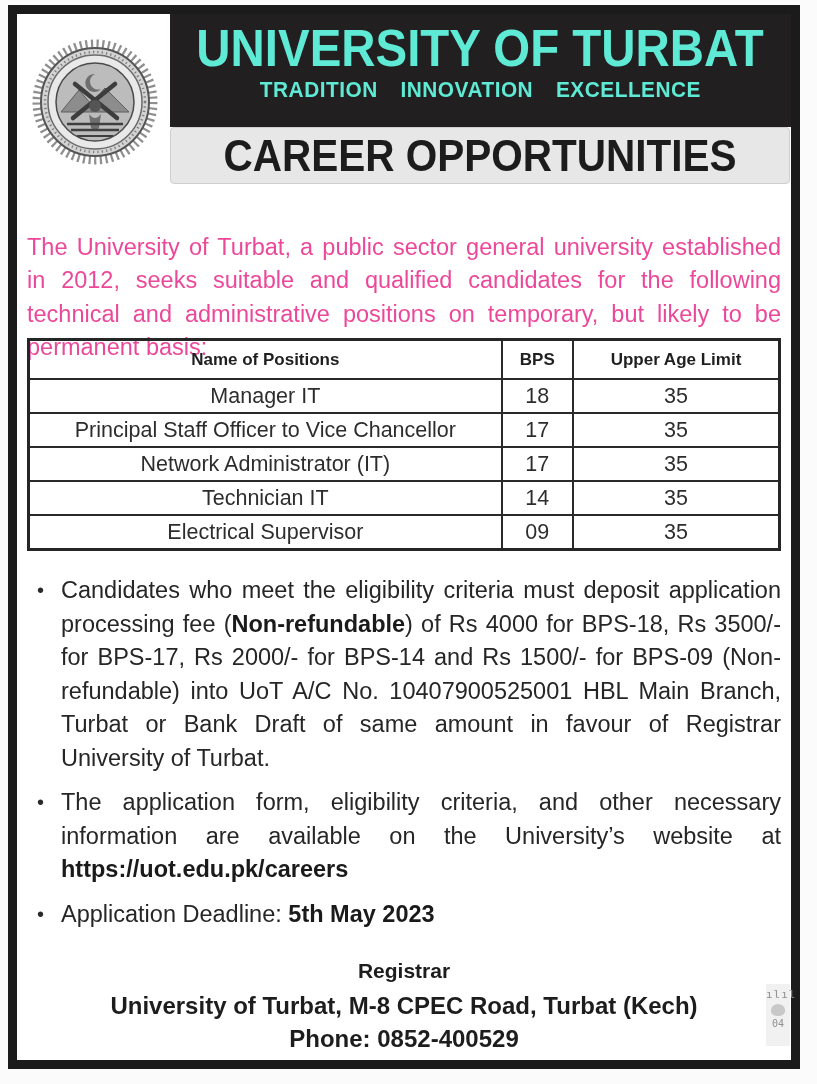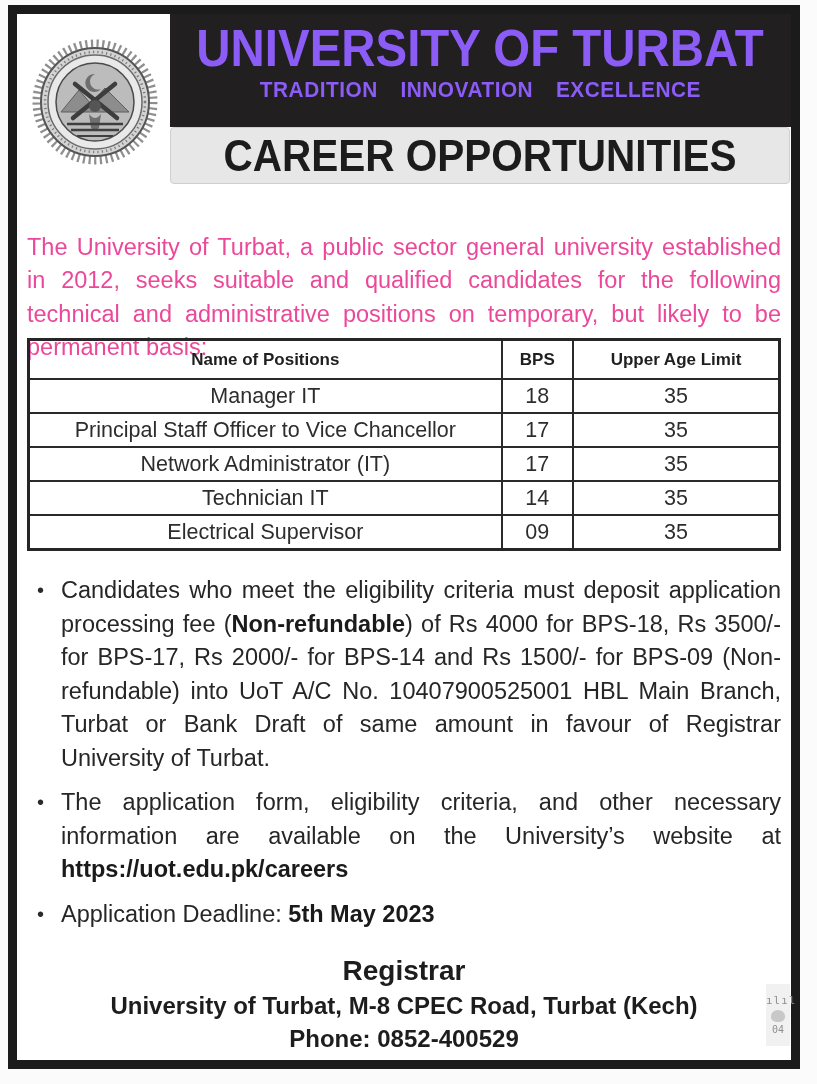--- a/index.html
+++ b/index.html
@@ -11,21 +11,21 @@
   .page{position:relative;width:817px;height:1084px;background:#fbfbfb;overflow:hidden;}
   .frame{
     position:absolute;left:8px;top:5px;width:792px;height:1064px;
     border:9px solid #1b1b1b;background:#ffffff;box-sizing:border-box;
   }
   
   .logo-box{position:absolute;left:0;top:0;width:153px;height:180px;background:#fff;}
   .seal{position:absolute;left:14px;top:22px;}
   .header-bar{
     position:absolute;left:153px;top:0;right:0;height:113px;
-    background:#221f20;color:#8b5cf6;text-align:center;overflow:hidden;
+    background:#221f20;color:#5eead4;text-align:center;overflow:hidden;
   }
   .univ-title{
     display:inline-block;margin-top:9px;font-size:51px;font-weight:bold;
     letter-spacing:0px;transform:scaleX(0.93);transform-origin:center;
     white-space:nowrap;line-height:1.02;
   }
   .tagline{
     display:inline-block;font-size:21.5px;font-weight:bold;letter-spacing:0.5px;
     word-spacing:17px;margin-top:3px;transform:scaleX(0.97);transform-origin:center;
     white-space:nowrap;
@@ -69,30 +69,30 @@
   .bullet{
     flex:0 0 34px;font-size:20px;color:#2a2a2a;line-height:33.5px;
     text-align:left;padding-left:10px;box-sizing:border-box;
   }
   .note-text{
     flex:1;font-size:23.5px;line-height:33.5px;color:#262626;text-align:justify;
   }
   .note-text b{color:#1a1a1a;}
   
   .footer{position:absolute;left:0;right:0;top:939px;text-align:center;color:#1d1d1d;}
-  .registrar-line{font-size:28px;font-weight:bold;line-height:36px;}
+  .registrar-line{font-size:21px;font-weight:bold;line-height:36px;}
   .address-line{font-size:24px;font-weight:bold;line-height:33px;}
   .phone-line{font-size:24px;font-weight:bold;line-height:33px;}
   
   .print-mark{
     position:absolute;right:1px;bottom:14px;width:24px;height:62px;
     background:#f1f1f1;color:#8f8f8f;text-align:center;
     font-family:"DejaVu Sans Mono", monospace;
   }
-  .print-mark .bars{display:block;font-size:11px;line-height:14px;letter-spacing:1px;margin-top:10px;}
+  .print-mark .bars{display:block;font-size:11px;line-height:14px;letter-spacing:1px;margin-top:4px;}
   .print-mark .blob{display:block;width:14px;height:12px;margin:2px auto;background:#c8c8c8;border-radius:50% 50% 40% 40%;}
   .print-mark .mark-num{display:block;font-size:10px;line-height:12px;}
 </style>
 </head>
 <body>
 
 <div class="page">
   <div class="frame">
 
     <div class="logo-box">

